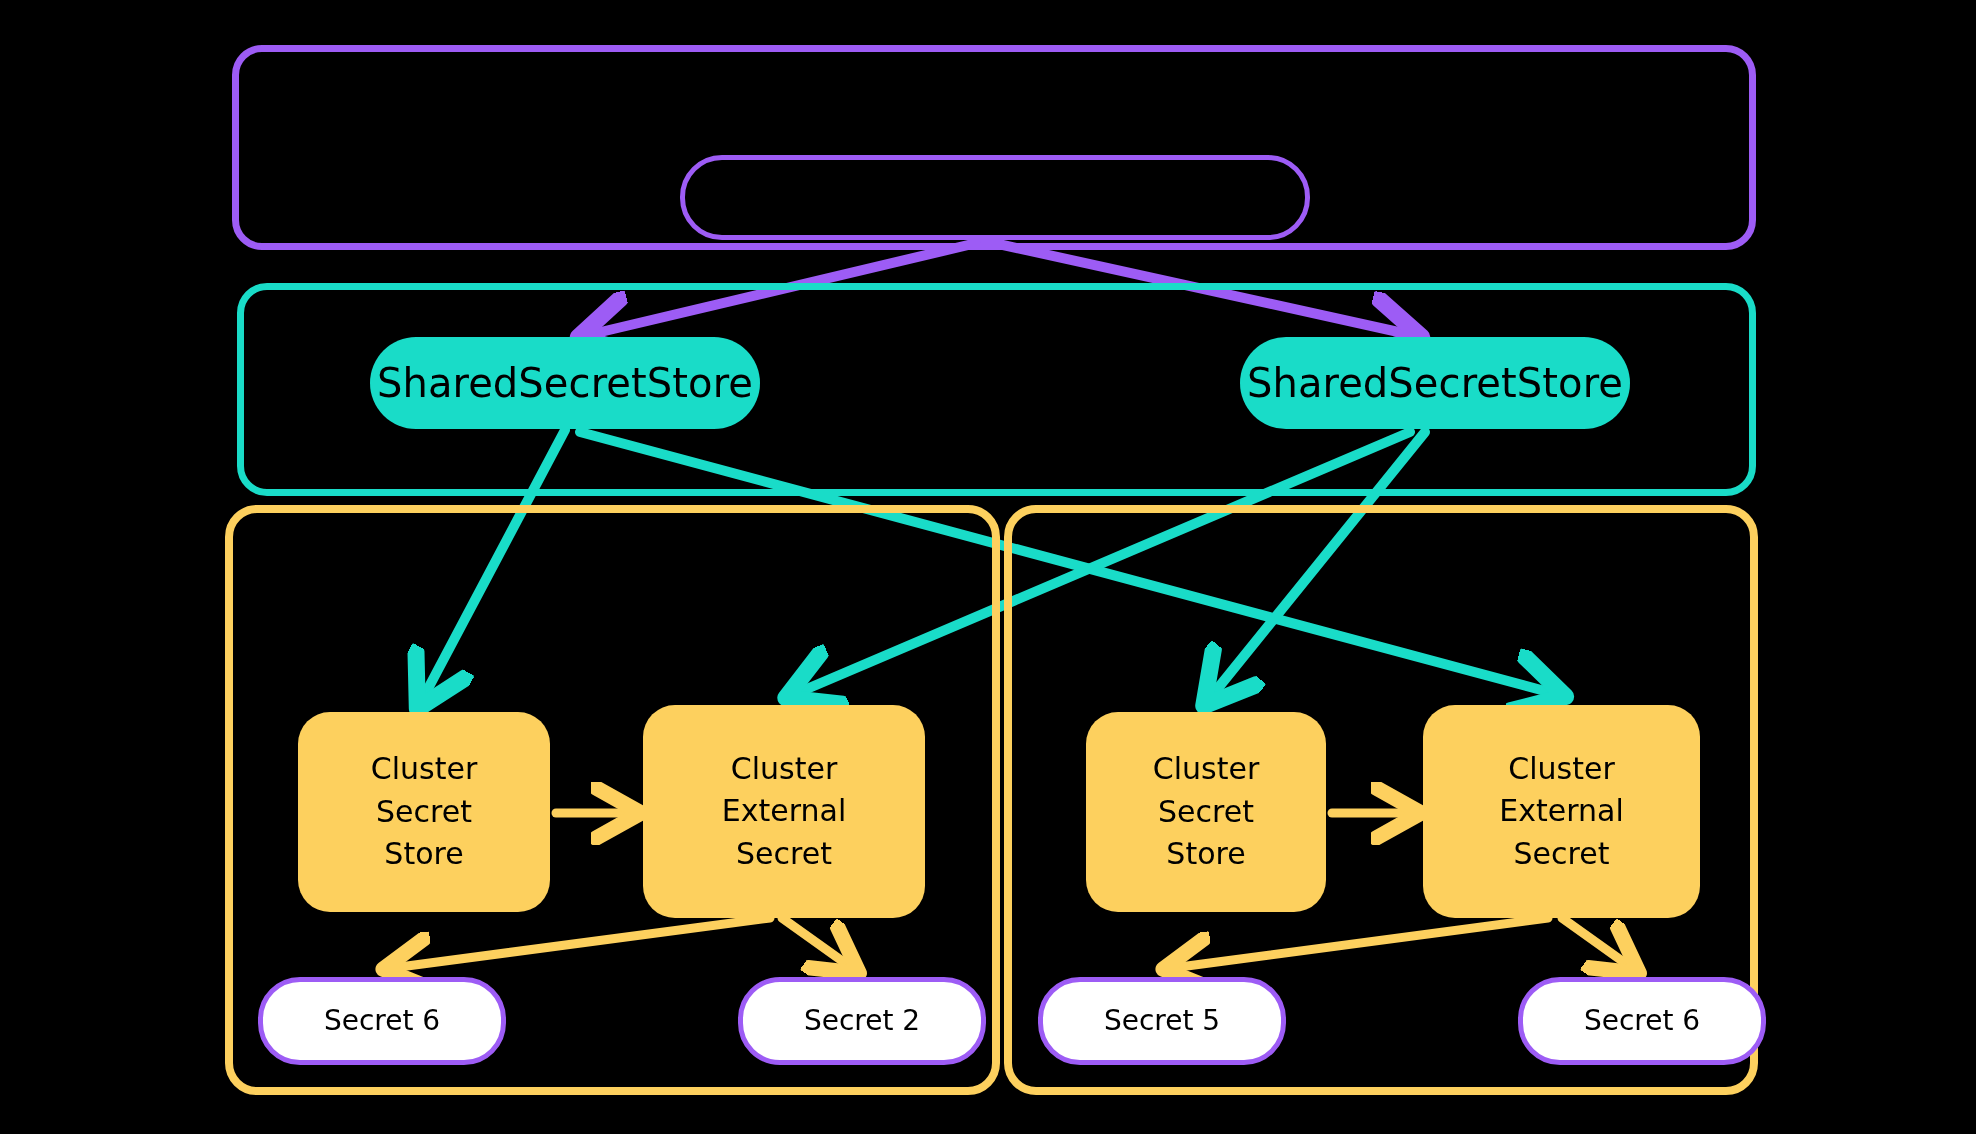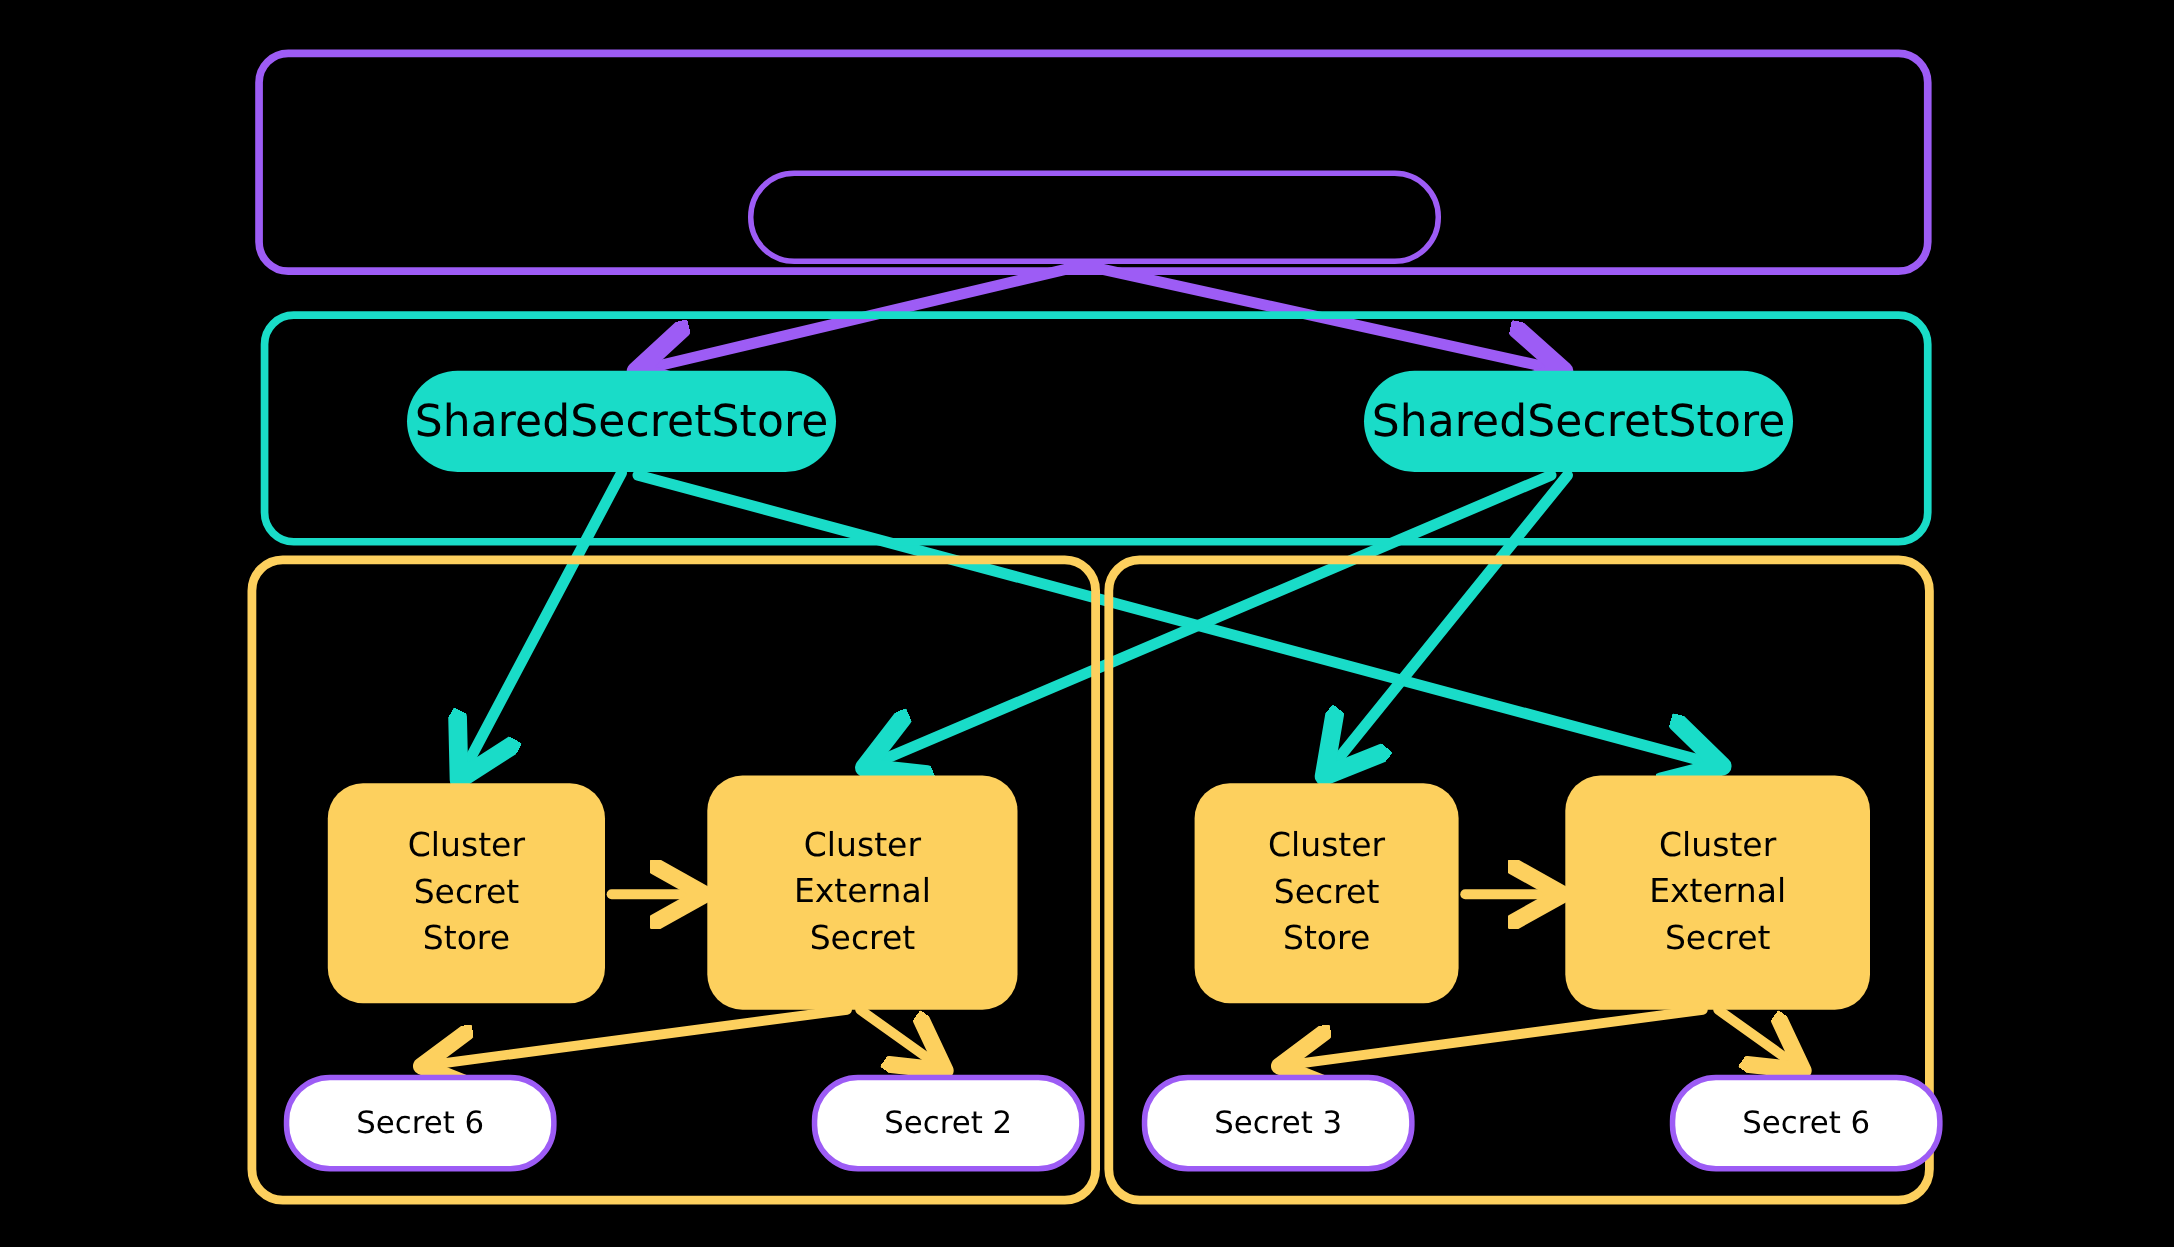--- a/index.html
+++ b/index.html
@@ -176,16 +176,16 @@
   <div class="node node-box ces-4">
     <span class="lines">
       <span>Cluster</span>
       <span>External</span>
       <span>Secret</span>
     </span>
   </div>
 
   <div class="node node-secret s1">Secret 6</div>
   <div class="node node-secret s2">Secret 2</div>
-  <div class="node node-secret s3">Secret 3</div>
+  <div class="node node-secret s3">Secret 5</div>
   <div class="node node-secret s4">Secret 6</div>
 
 </div>
 
 </body></html>

